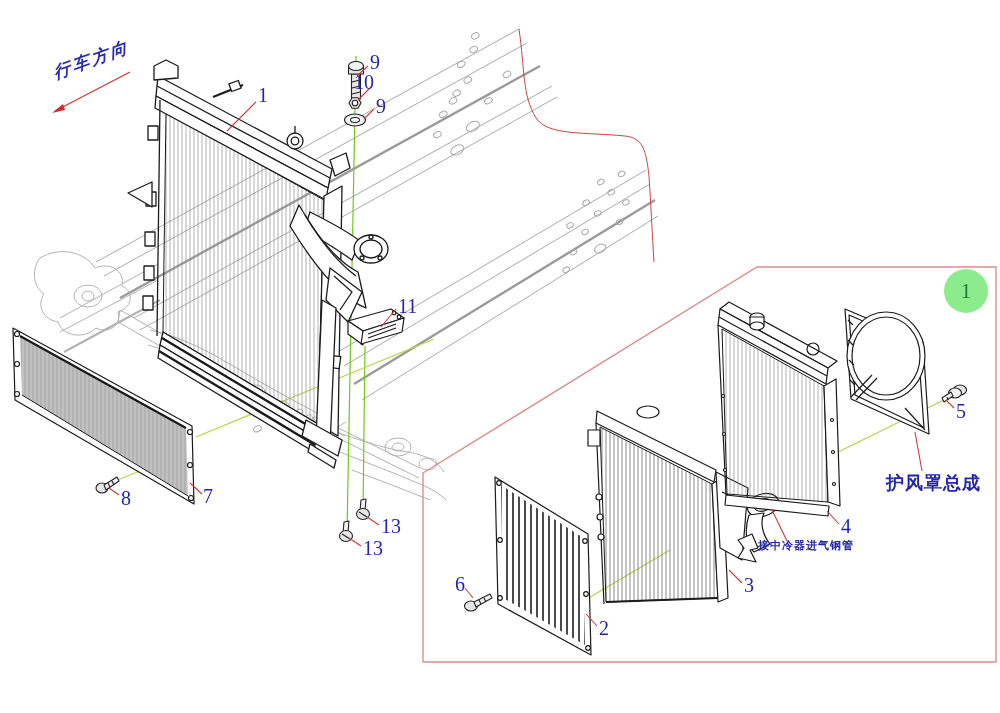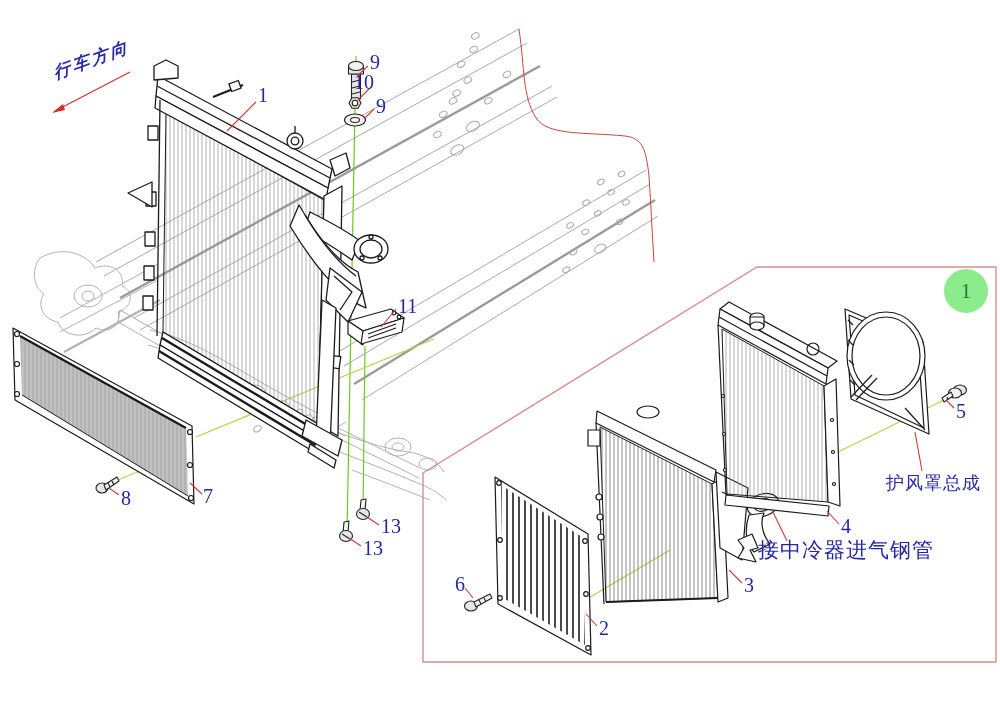--- a/index.html
+++ b/index.html
@@ -1,21 +1,21 @@
 <!DOCTYPE html>
 <html><head>
 <meta charset="utf-8">
 <style>
   html,body{margin:0;padding:0;background:#ffffff}
   .stage{position:relative;width:1000px;height:713px;background:#fff;overflow:hidden;
          font-family:"Liberation Serif",serif}
   svg.art{position:absolute;left:0;top:0;display:block}
   .num{position:absolute;color:#2525a6;font-size:20px;line-height:1;white-space:nowrap;
        font-family:"Liberation Serif",serif}
-  .cn{position:absolute;color:#2525a6;font-size:18px;font-weight:normal;line-height:1;
+  .cn{position:absolute;color:#2525a6;font-size:18px;font-weight:bold;line-height:1;
       white-space:nowrap;letter-spacing:1px;font-family:"Liberation Serif","DejaVu Sans",serif}
   .dir{position:absolute;left:54px;top:62px;color:#2a2ab0;font-size:17px;font-weight:bold;
        font-style:italic;letter-spacing:3px;white-space:nowrap;
        transform:rotate(-20deg) skewX(-8deg);transform-origin:left center}
   .badge{position:absolute;left:944px;top:269px;width:44px;height:44px;border-radius:50%;
          background:#8cec8c;display:flex;align-items:center;justify-content:center;
          color:#1d7a3a;font-size:21px}
 </style>
 </head>
 <body>
@@ -353,19 +353,19 @@
 <span class="num" style="left:381px;top:516px">13</span>
 <span class="num" style="left:363px;top:538px">13</span>
 
 <span class="num" style="left:599px;top:618px">2</span>
 <span class="num" style="left:744px;top:575px">3</span>
 <span class="num" style="left:841px;top:516px">4</span>
 <span class="num" style="left:956px;top:401px">5</span>
 <span class="num" style="left:455px;top:574px">6</span>
 
 <span class="cn" style="left:886px;top:474px">护风罩总成</span>
-<span class="cn" style="left:758px;top:540px;font-size:21px">接中冷器进气钢管</span>
+<span class="cn" style="left:758px;top:540px;font-size:11px">接中冷器进气钢管</span>
 
 <div class="badge">
   <span>1</span>
 </div>
 
 </div>
 
 </body></html>

